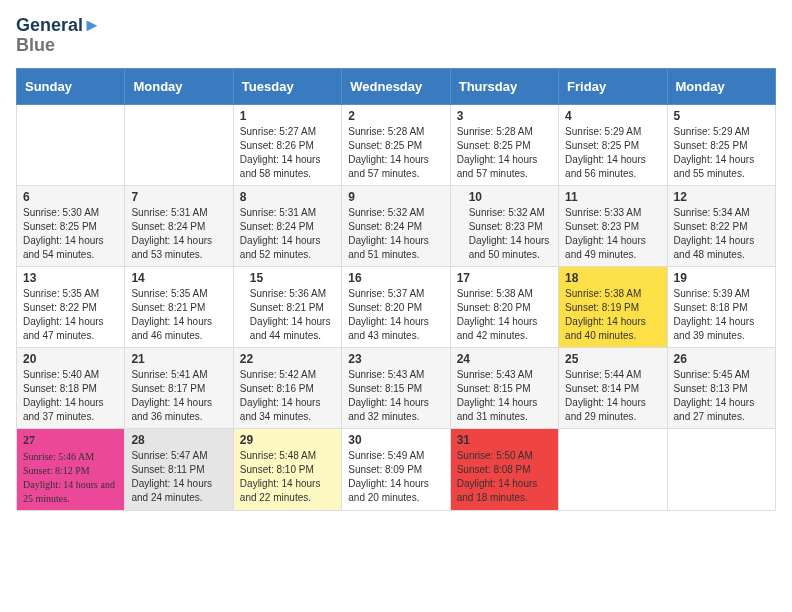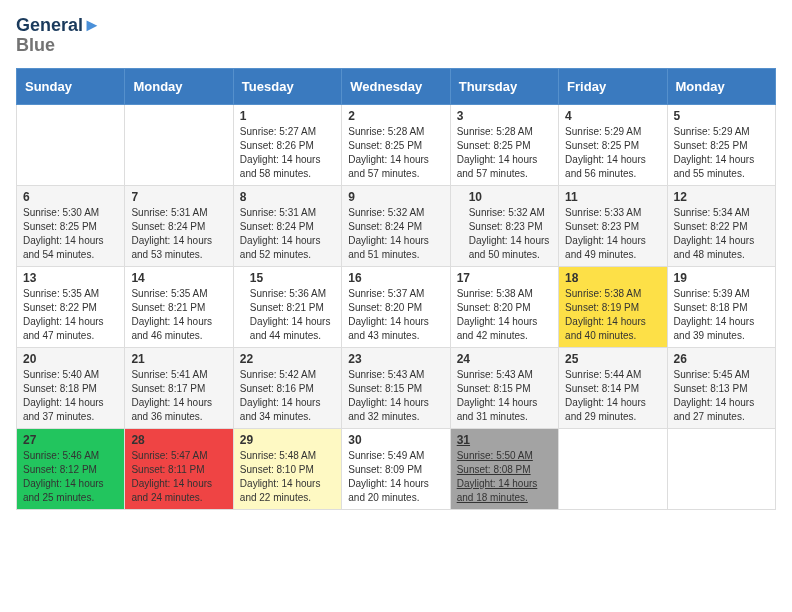--- a/index.html
+++ b/index.html
@@ -226,37 +226,37 @@
         <td style="background: rgb(245, 245, 245);">
           <span class="day-num">25</span>
           <div class="day-info">Sunrise: 5:44 AM<br>Sunset: 8:14 PM<br>Daylight: 14 hours and 29 minutes.</div>
         </td>
         <td style="background: rgb(245, 245, 245);">
           <span class="day-num">26</span>
           <div class="day-info">Sunrise: 5:45 AM<br>Sunset: 8:13 PM<br>Daylight: 14 hours and 27 minutes.</div>
         </td>
       </tr>
       <tr>
-        <td style="background: #22c55e;">
+        <td style="background: #ec4899; font-family: Liberation Serif, serif;">
           <span class="day-num">27</span>
           <div class="day-info">Sunrise: 5:46 AM<br>Sunset: 8:12 PM<br>Daylight: 14 hours and 25 minutes.</div>
         </td>
-        <td style="background: #ef4444;">
+        <td style="background: #e5e5e5;">
           <span class="day-num">28</span>
           <div class="day-info">Sunrise: 5:47 AM<br>Sunset: 8:11 PM<br>Daylight: 14 hours and 24 minutes.</div>
         </td>
         <td style="background: #fef9c3;">
           <span class="day-num">29</span>
           <div class="day-info">Sunrise: 5:48 AM<br>Sunset: 8:10 PM<br>Daylight: 14 hours and 22 minutes.</div>
         </td>
         <td style="background: rgb(255, 255, 255);">
           <span class="day-num">30</span>
           <div class="day-info">Sunrise: 5:49 AM<br>Sunset: 8:09 PM<br>Daylight: 14 hours and 20 minutes.</div>
         </td>
-        <td style="background: #a3a3a3; text-decoration: underline;">
+        <td style="background: #ef4444;">
           <span class="day-num">31</span>
           <div class="day-info">Sunrise: 5:50 AM<br>Sunset: 8:08 PM<br>Daylight: 14 hours and 18 minutes.</div>
         </td>
         <td class="empty-cell"></td>
         <td class="empty-cell"></td>
       </tr>
     </tbody>
 </table>
 
 </body></html>

